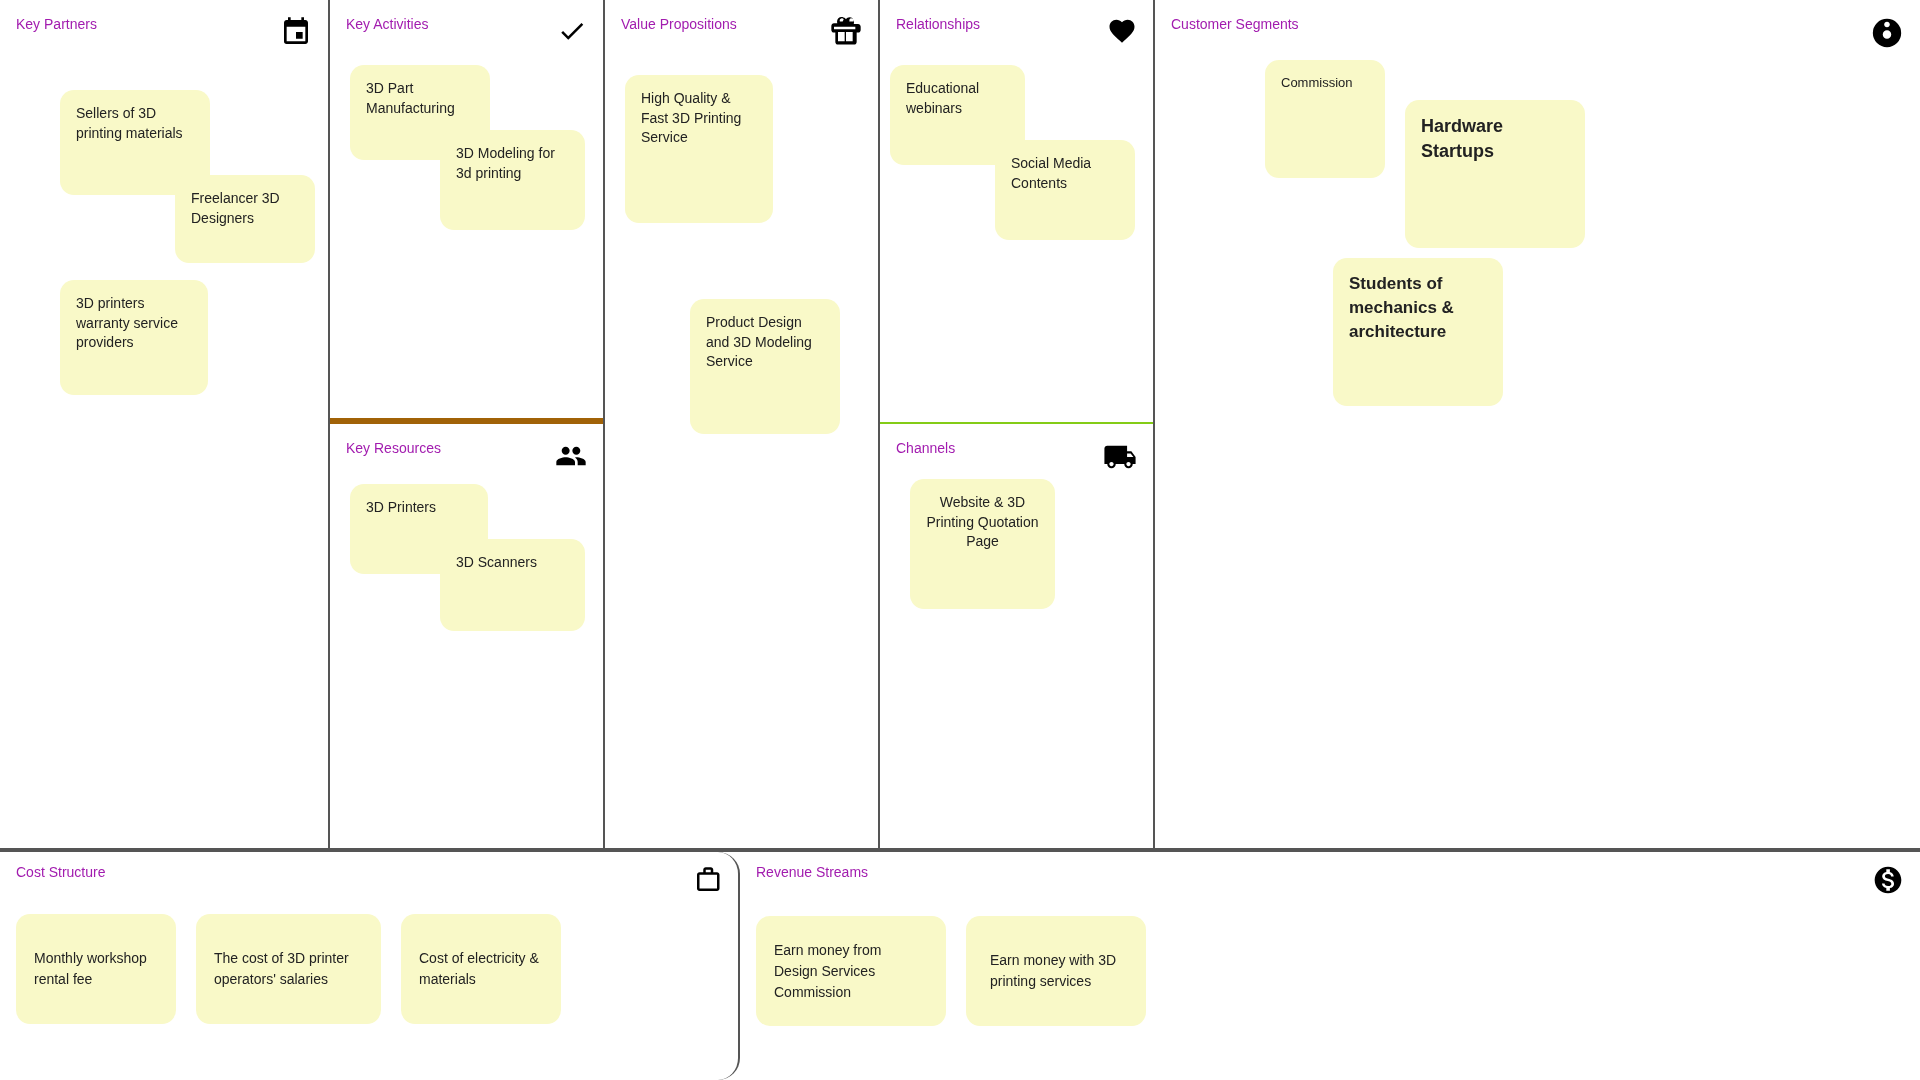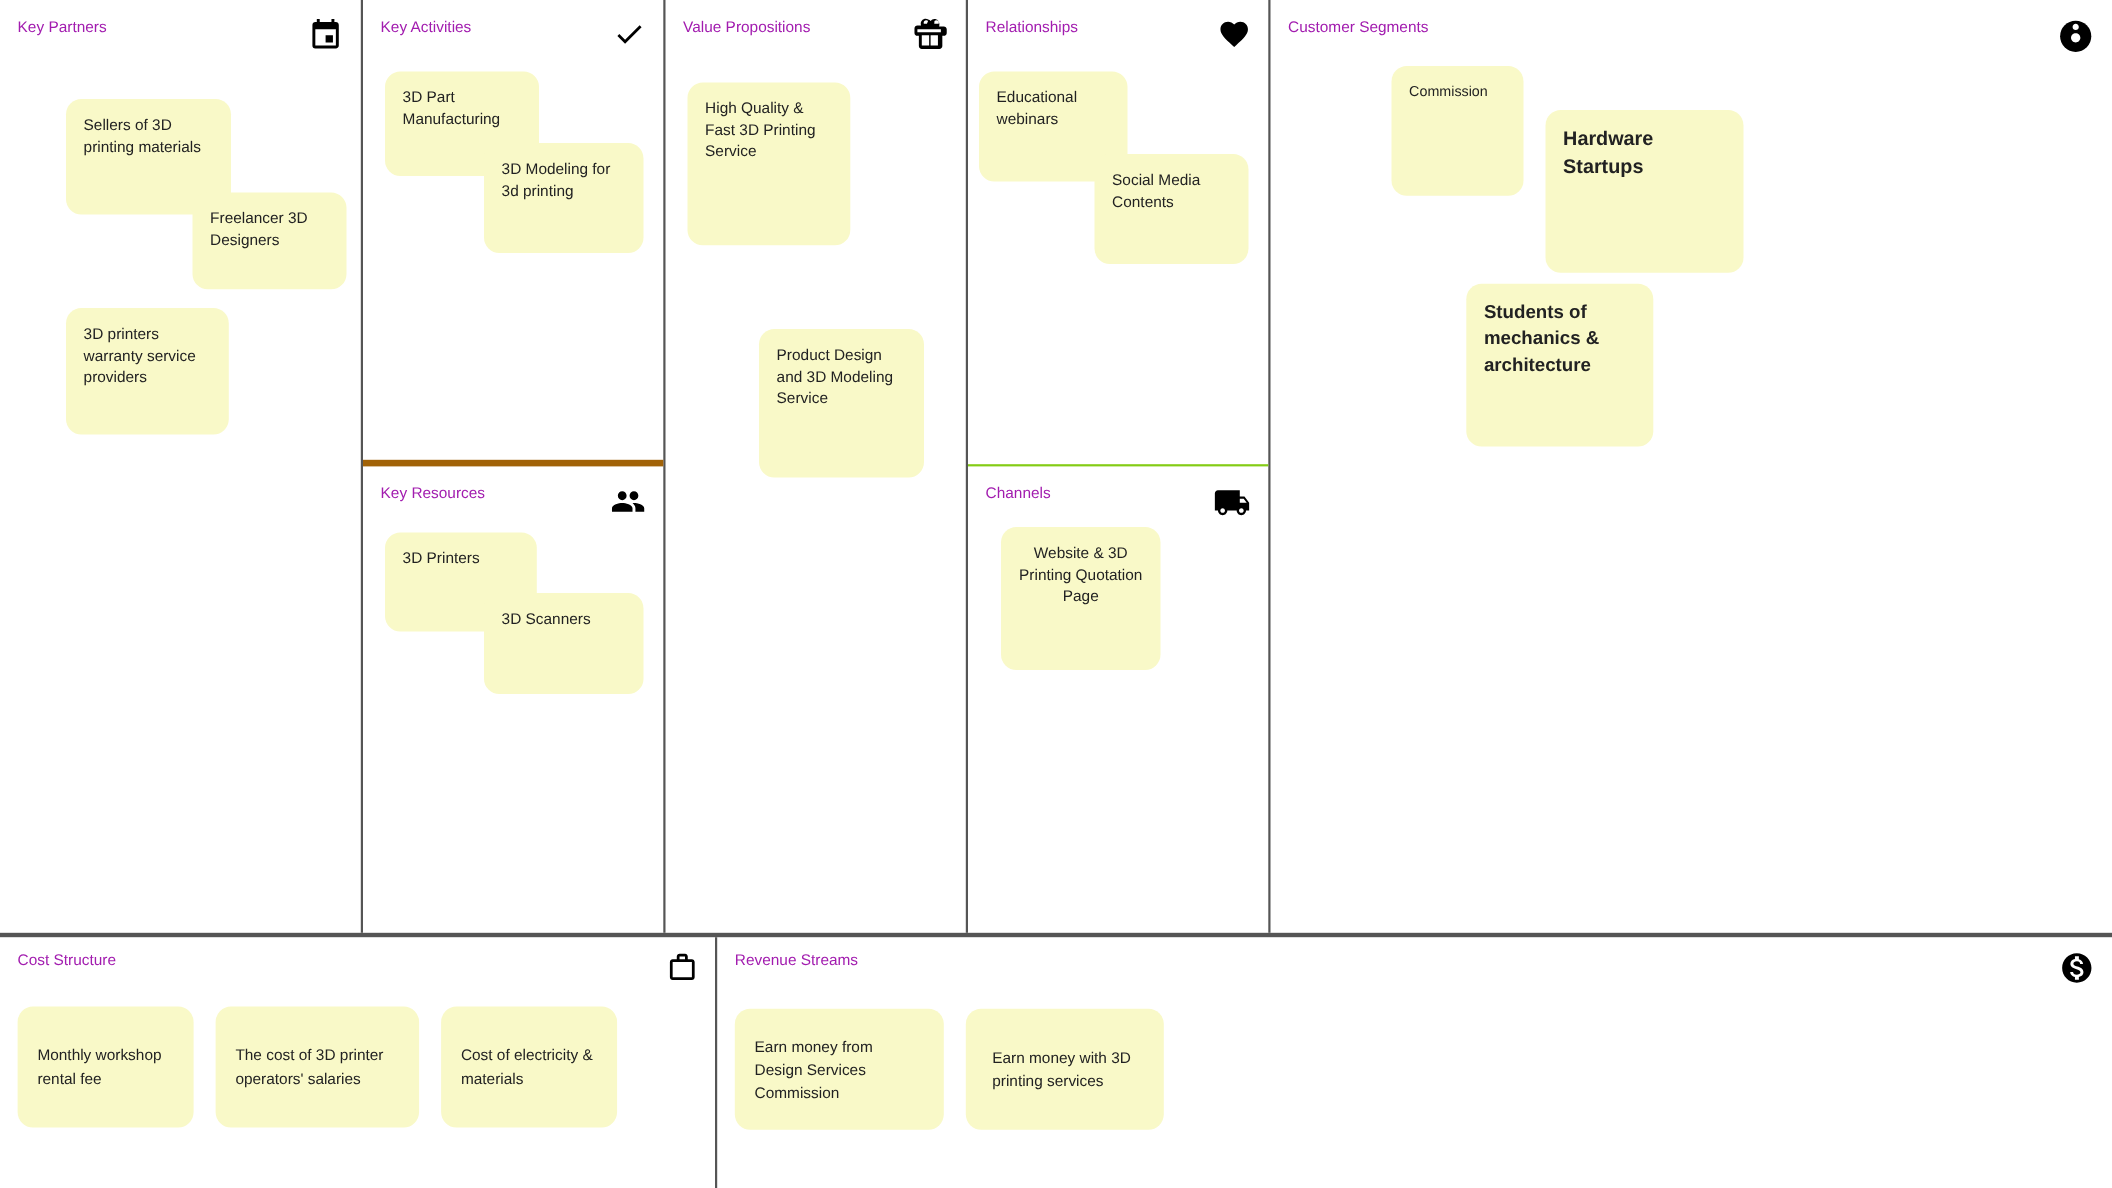--- a/index.html
+++ b/index.html
@@ -65,26 +65,27 @@
     }
 
     
     .bottom-section {
       display: flex;
       height: 230px;
       border-top: 2px solid #555;
     }
 
     .cost-section {
-      width: 652px;
+      width: 740px;
       border-right: 2px solid #555;
       padding: 12px 16px;
       position: relative;
       display: flex;
       flex-direction: column;
+      border-radius: 22px;
     }
 
     .revenue-section {
       flex: 1;
       padding: 12px 16px;
       position: relative;
       display: flex;
       flex-direction: column;
     }
 

